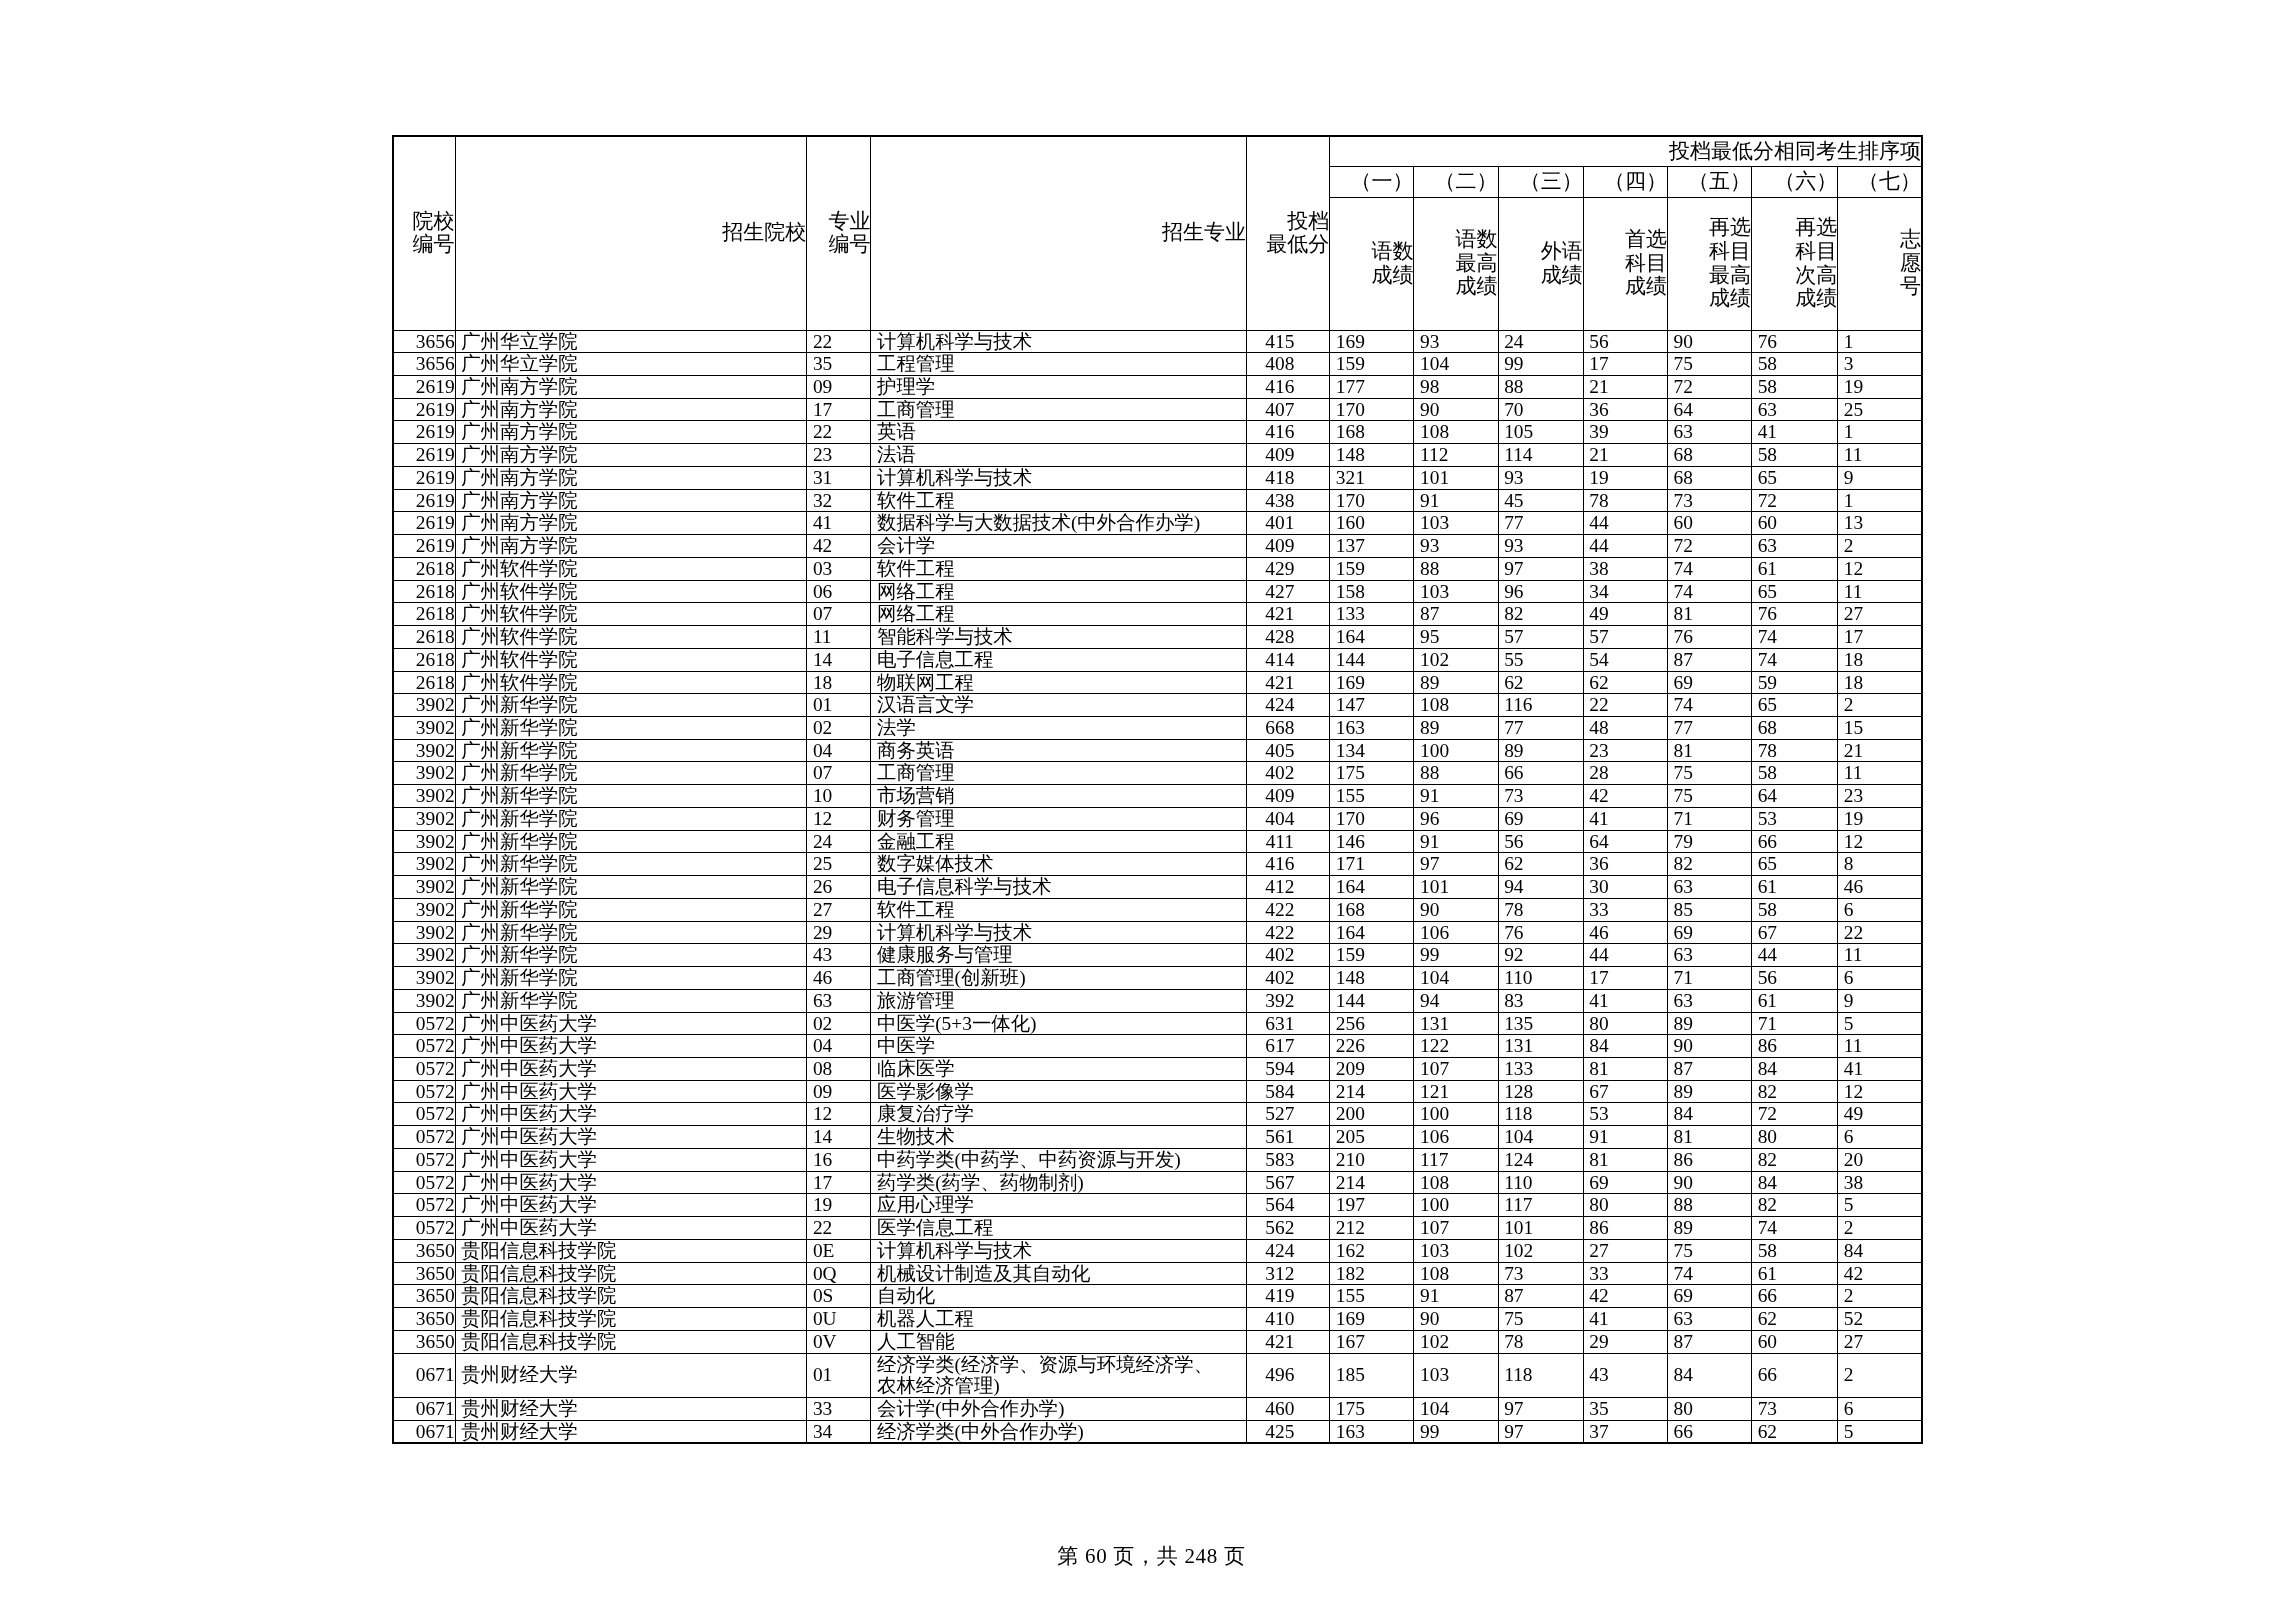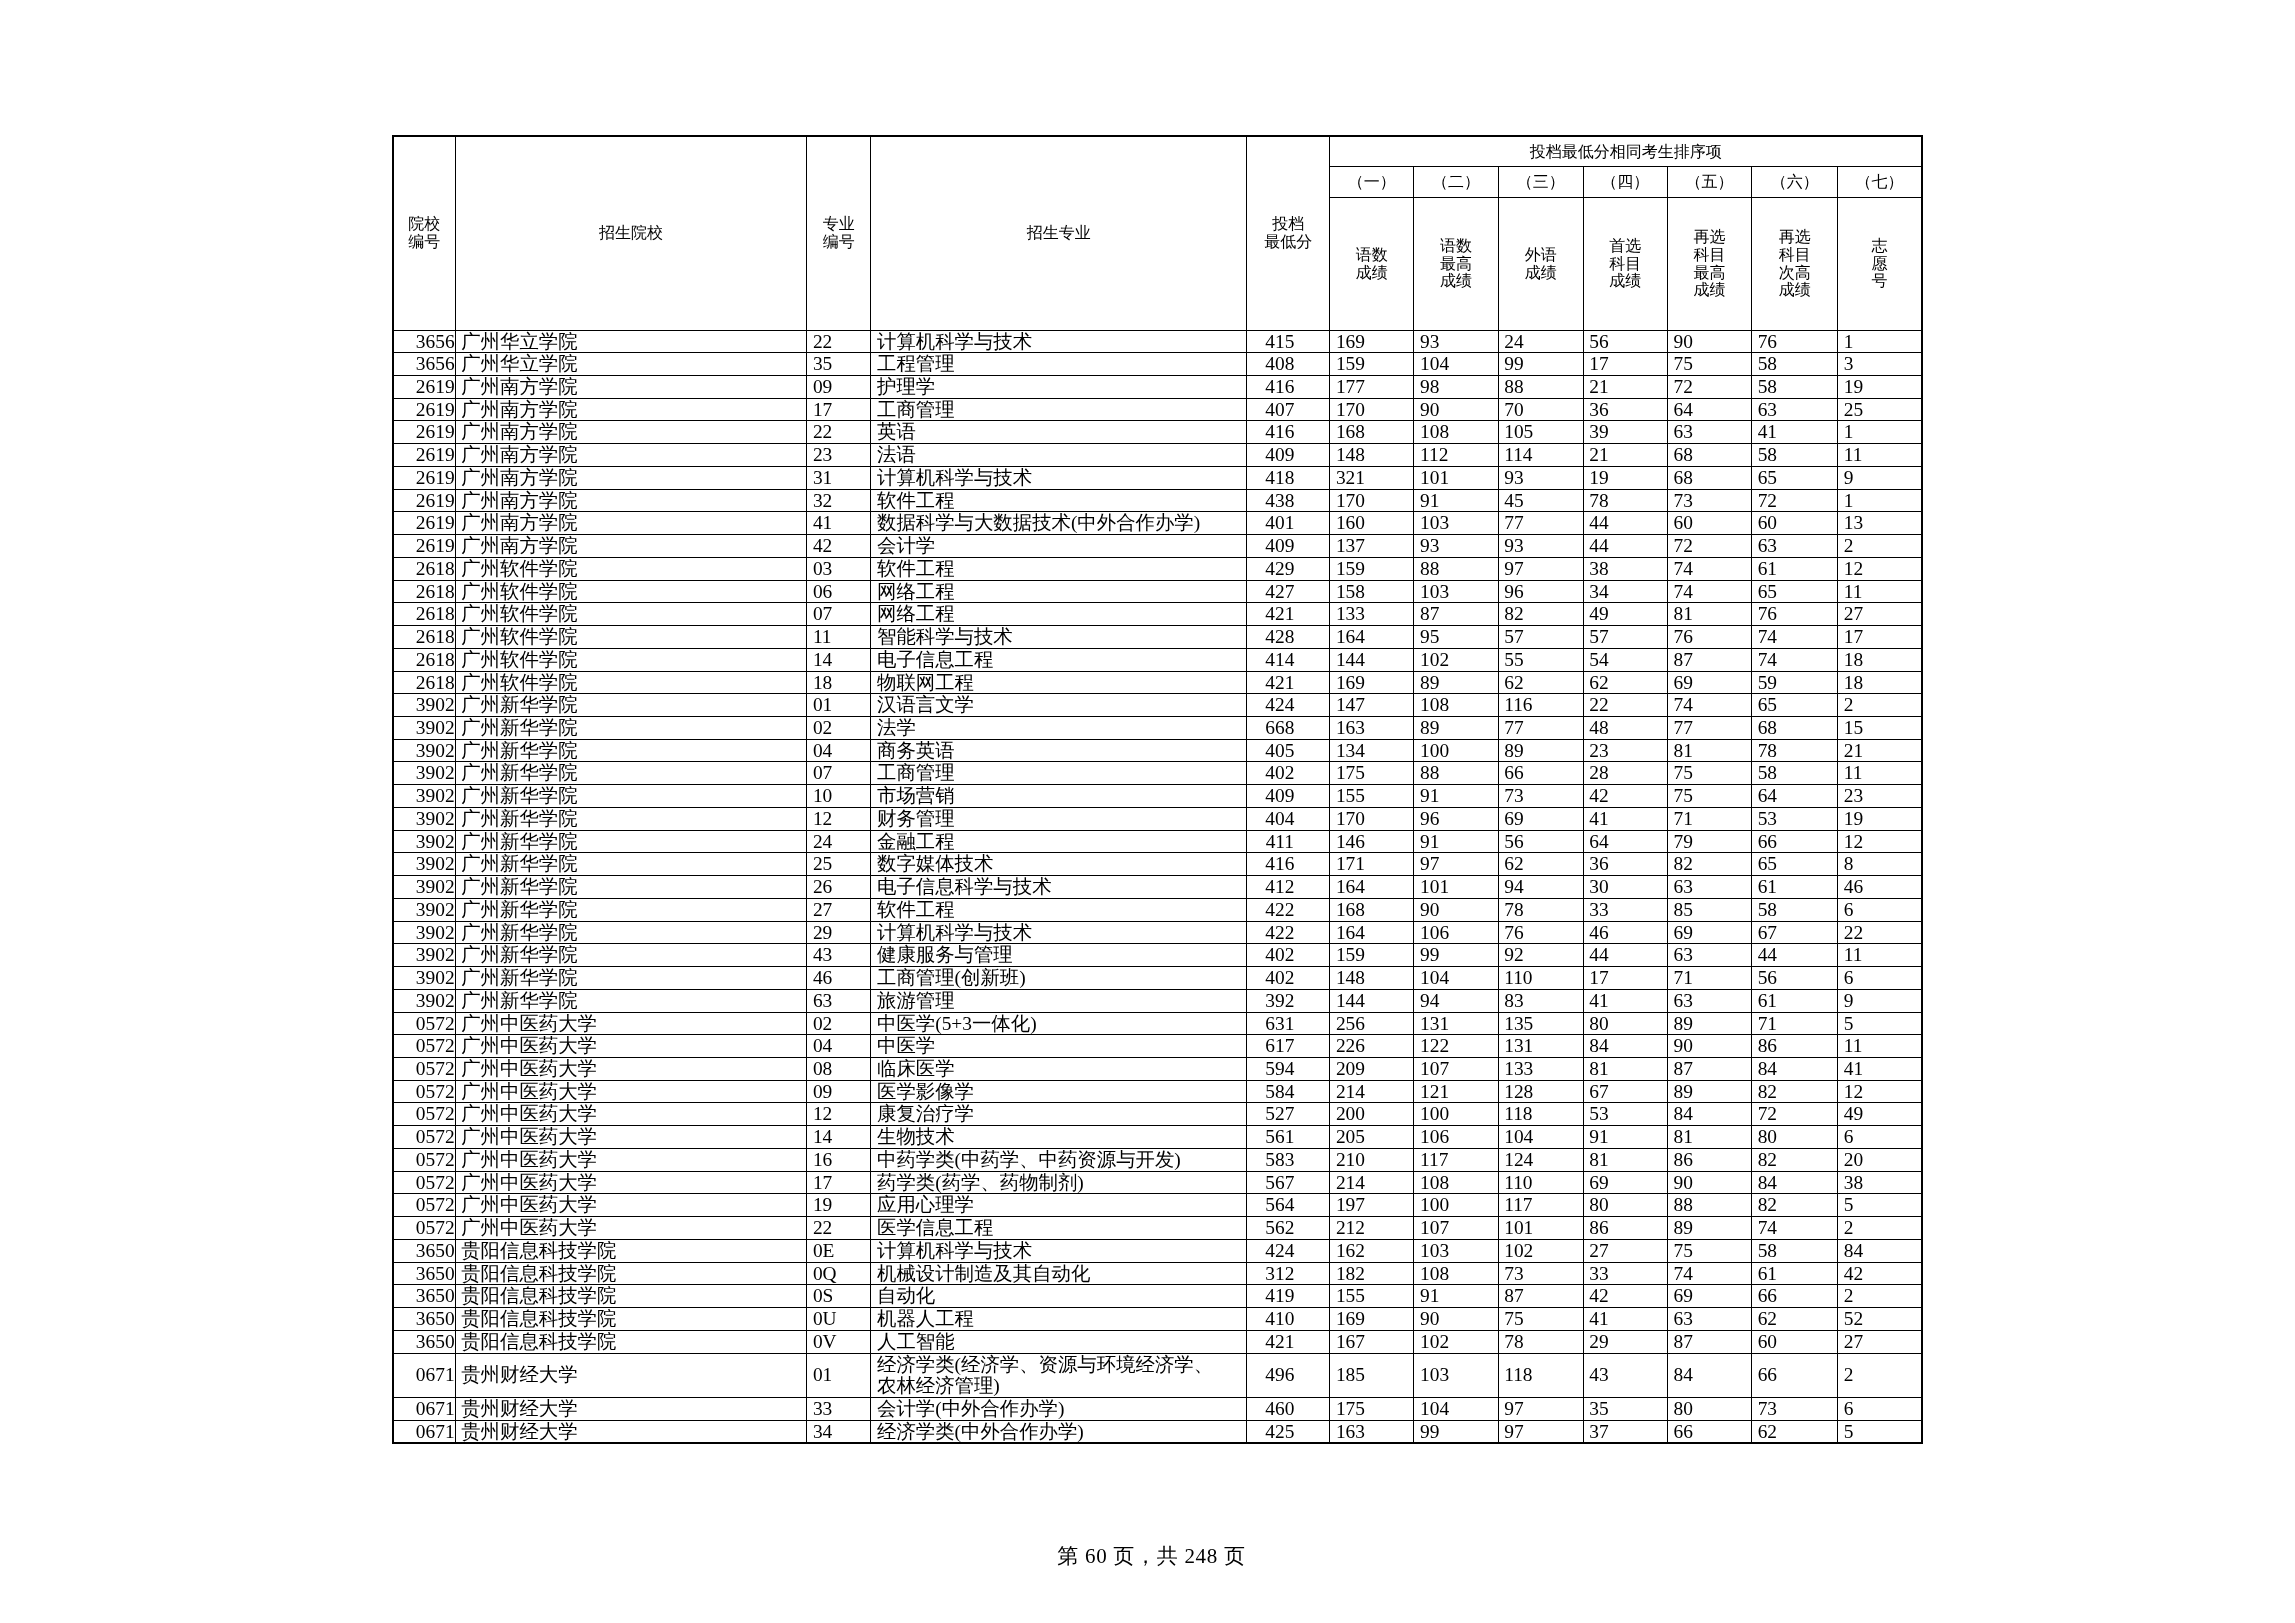--- a/index.html
+++ b/index.html
@@ -19,21 +19,21 @@
   }
   .score-table th, .score-table td {
     border:1.4px solid #000;
     font-weight:normal;
     font-size:19.4px;
     line-height:1.12;
     padding:0;
     overflow:hidden;
     vertical-align:middle;
   }
-  .score-table thead th { font-size:16px; text-align:center; }
+  .score-table thead th { font-size:21px; text-align:right; }
   .pre { white-space:pre-line; }
   tr.hrow-a { height:30.5px; }
   tr.hrow-b { height:30.5px; }
   tr.hrow-c { height:133px; }
   .hdr-bottom { border-bottom:2.8px solid #000; }
   .grp-title { border-bottom:2.1px solid #000; }
   tbody tr { height:22px; }
   tbody td.c0 { text-align:right; }
   tbody td.c1, tbody td.c2, tbody td.c3,
   tbody td.c5, tbody td.c6, tbody td.c7, tbody td.c8,

